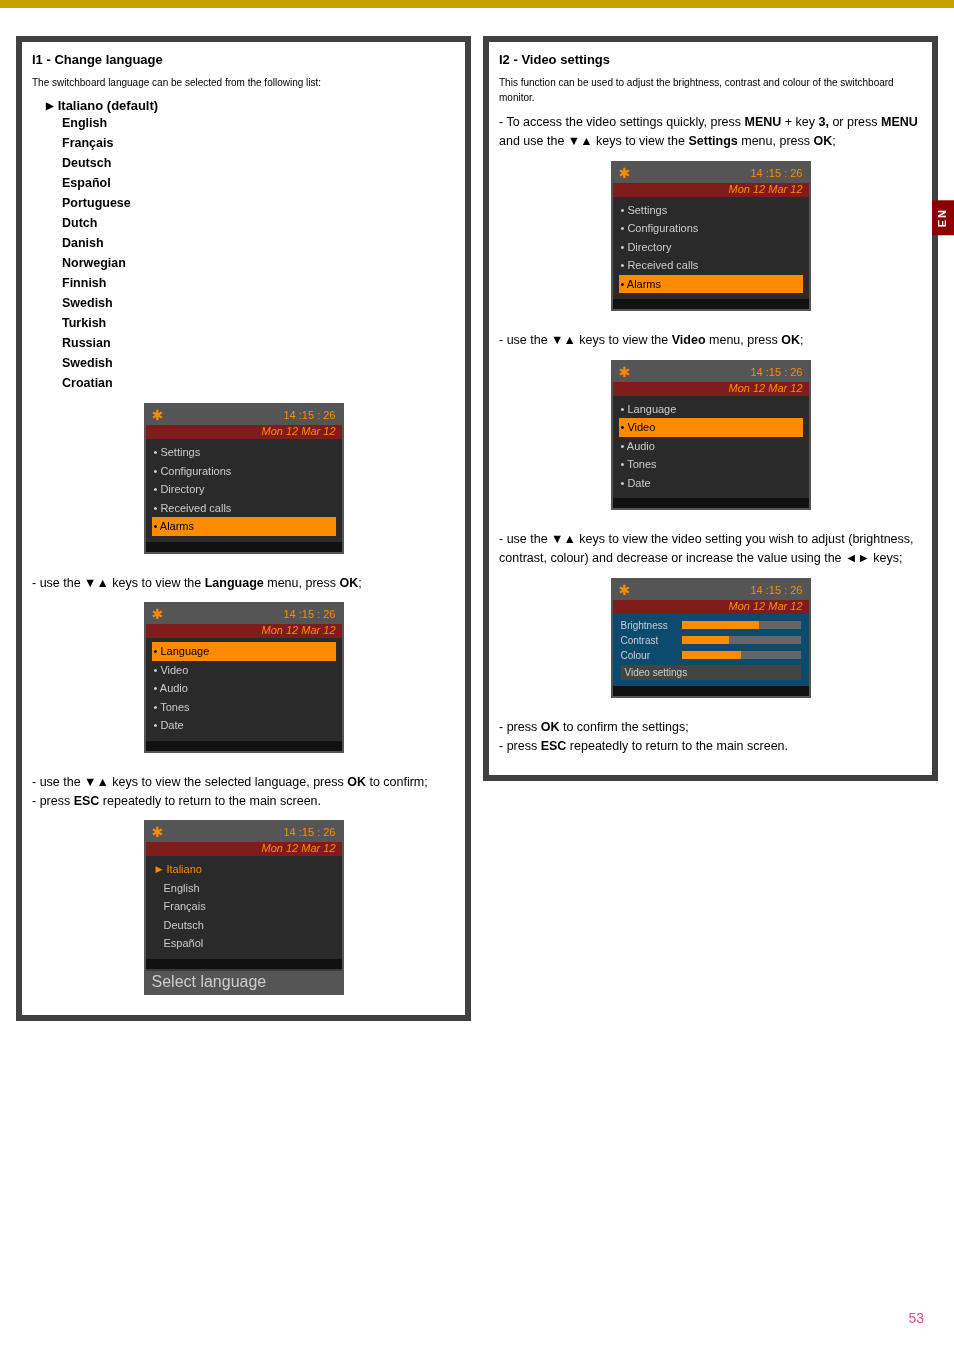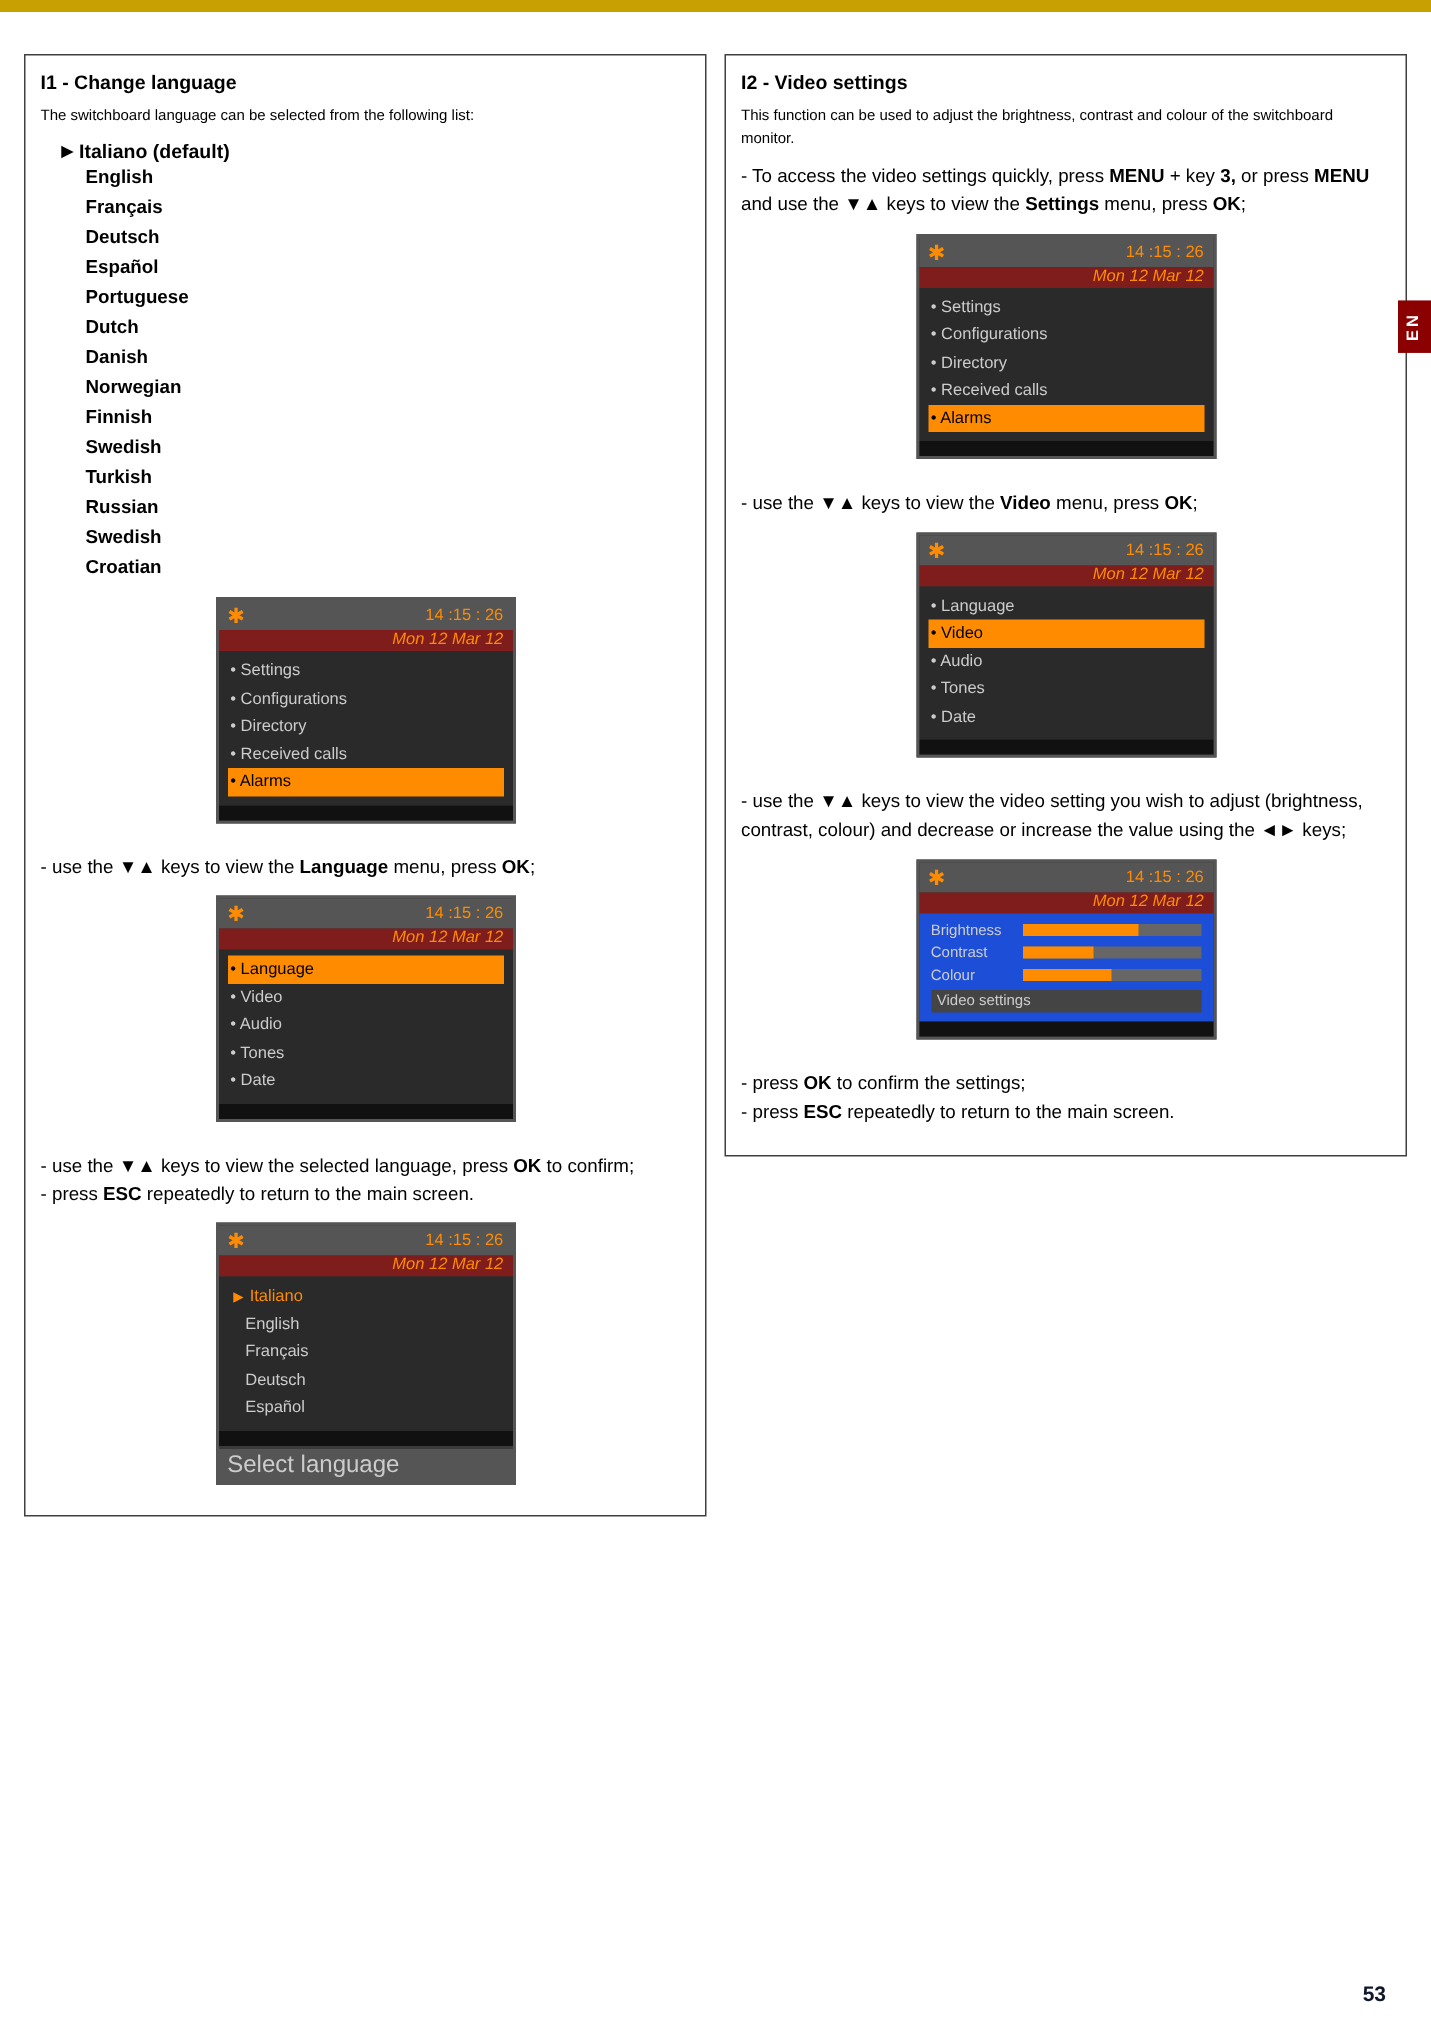--- a/index.html
+++ b/index.html
@@ -56,21 +56,21 @@
     }
 
     .col-left, .col-right {
       flex: 1;
       display: flex;
       flex-direction: column;
       gap: 16px;
     }
 
     .section-box {
-      border: 1px solid #404040;
+      border: 6px solid #404040;
       padding: 10px;
     }
 
     .section-title {
       font-weight: bold;
       font-size: 13px;
       margin-bottom: 8px;
     }
 
     .section-text {
@@ -170,21 +170,21 @@
       color: #000;
     }
 
     .monitor-bottom-bar {
       background: #111;
       height: 10px;
     }
 
     
     .monitor-settings-body {
-      background: #1d4ed8;
+      background: #0c4a6e;
       padding: 6px 8px;
     }
 
     .monitor-setting-row {
       display: flex;
       align-items: center;
       gap: 6px;
       margin-bottom: 4px;
     }
 
@@ -238,25 +238,25 @@
       background: #555;
       color: #ccc;
       font-size: 16px;
       padding: 2px 6px;
       margin-top: 2px;
     }
 
     
     .page-number {
       position: absolute;
-      bottom: 17px;
+      bottom: 28px;
       right: 30px;
       font-size: 14px;
-      font-weight: bold;
-      color: #0f172a;
+      font-weight: normal;
+      color: #ec4899;
     }
 
     .center-screen {
       display: flex;
       justify-content: center;
     }
   </style>
 </head>
 <body>
 

